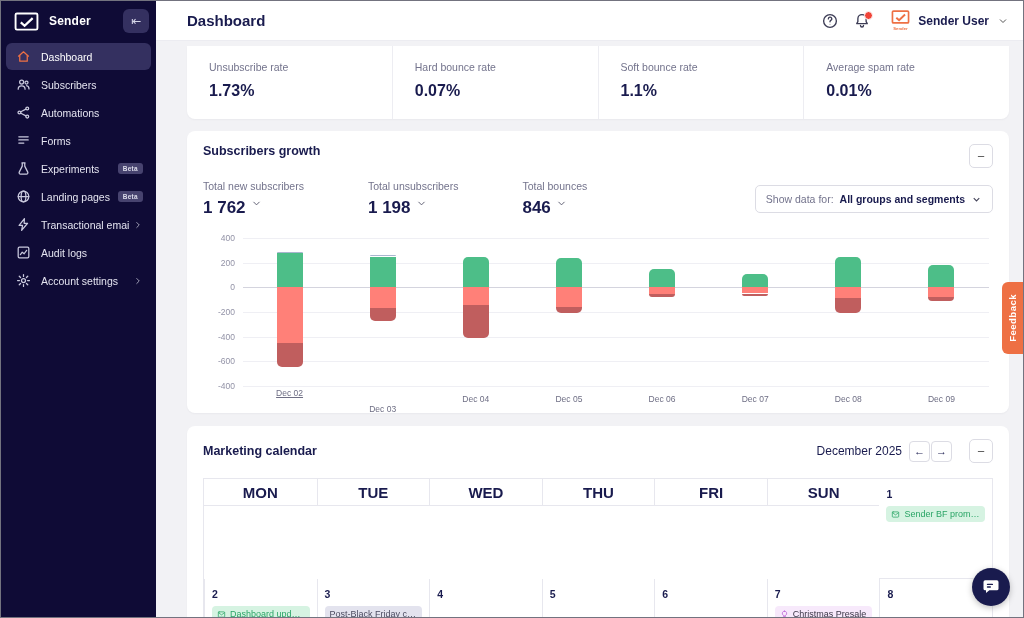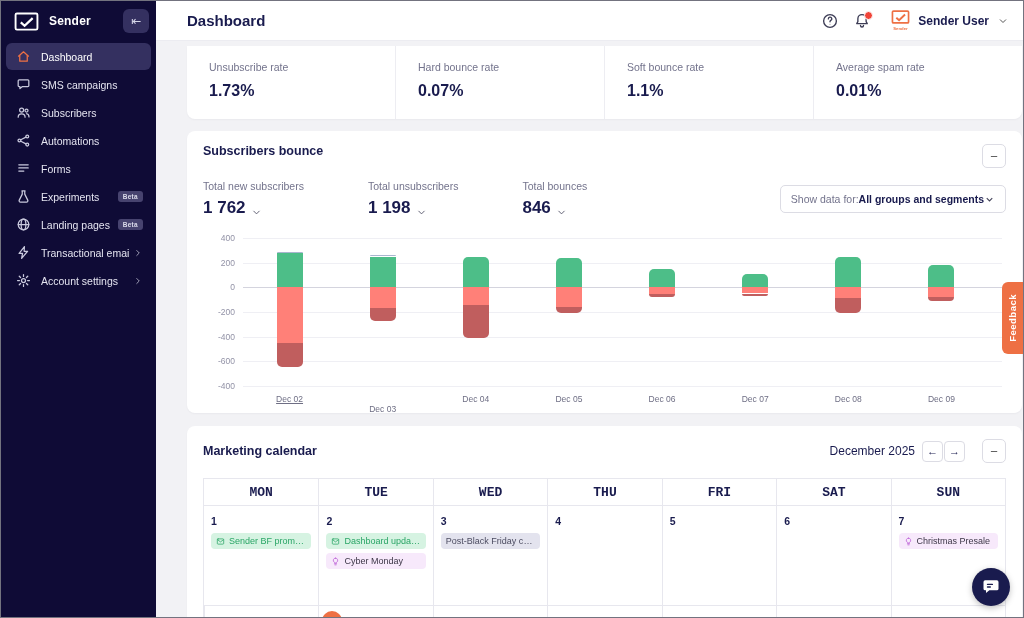--- a/index.html
+++ b/index.html
@@ -30,59 +30,59 @@
   .icon-btn svg{width:100%;height:100%;}
   .bell-dot{position:absolute;top:-1px;right:-2px;width:7px;height:7px;border-radius:50%;background:#f04438;border:1.5px solid #fff;}
   .user-menu{display:flex;align-items:center;gap:8px;cursor:pointer;margin-left:6px;}
   .avatar{display:flex;flex-direction:column;align-items:center;color:#ee7044;}
   .avatar svg{width:19px;height:14px;}
   .avatar-cap{font-size:5px;transform:scale(.85);color:#ee7044;font-weight:700;margin-top:1px;}
   .user-name{font-size:12px;font-weight:700;color:#191b4e;}
   .user-ch{width:12px;height:12px;color:#555;display:inline-flex;}
   .user-ch svg{width:100%;height:100%;}
   
-  .content{position:absolute;top:40px;left:0;right:0;bottom:0;padding:5px 1px 0 31px;box-sizing:border-box;overflow:hidden;}
+  .content{position:absolute;top:40px;left:0;right:0;bottom:0;padding:5px 14px 0 31px;box-sizing:border-box;overflow:hidden;}
   .card{background:#fff;border-radius:8px;box-shadow:0 1px 2px rgba(20,20,60,.04);}
   
   .stats-row{display:flex;height:73px;border-radius:0 0 8px 8px;overflow:hidden;}
   .stat-col{flex:1;padding:15px 22px;box-sizing:border-box;}
   .stat-col + .stat-col{border-left:1px solid #ededf2;}
   .stat-label{font-size:10.5px;color:#73738c;}
   .stat-value{font-size:16px;font-weight:700;color:#191b4e;margin-top:9px;}
   
   .growth-card{margin-top:12px;padding:13px 16px;height:282px;box-sizing:border-box;}
   .card-head{display:flex;align-items:flex-start;}
   .card-title{font-size:12.5px;font-weight:700;color:#191b4e;}
   .sq-btn{width:24px;height:24px;border:1px solid #dcdce4;border-radius:5px;background:#fff;color:#555;display:flex;align-items:center;justify-content:center;font-size:13px;cursor:pointer;box-sizing:border-box;}
   .metrics-row{display:flex;align-items:center;margin-top:12px;}
   .metric{margin-right:64px;}
   .metric-label{font-size:10.5px;color:#73738c;}
-  .metric-value{display:inline-flex;align-items:flex-end;gap:5px;margin-top:6px;font-size:17px;font-weight:700;color:#191b4e;cursor:pointer;}
+  .metric-value{display:inline-flex;align-items:flex-start;gap:5px;margin-top:6px;font-size:17px;font-weight:700;color:#191b4e;cursor:pointer;}
   .metric-value svg{width:11px;height:11px;color:#55556a;}
-  .dropdown{margin-left:auto;display:flex;align-items:center;gap:0;border:1px solid #dcdce4;border-radius:5px;padding:7px 10px;cursor:pointer;background:#fff;}
+  .dropdown{margin-left:auto;display:flex;align-items:center;gap:6px;border:1px solid #dcdce4;border-radius:5px;padding:7px 10px;cursor:pointer;background:#fff;}
   .dd-label{font-size:10.5px;color:#73738c;}
   .dd-value{font-size:10.5px;font-weight:700;color:#191b4e;}
   .dd-ch{width:11px;height:11px;color:#44445a;display:inline-flex;}
   .dd-ch svg{width:100%;height:100%;}
   
   .chart{position:relative;height:172px;margin-top:14px;}
   .gridline{position:absolute;left:40px;right:4px;height:1px;background:#efeff4;}
   .gridline.zero{background:#d4d4de;}
   .ytick{position:absolute;left:0;width:32px;text-align:right;font-size:8.5px;color:#9292a6;}
   .xtick{position:absolute;width:70px;text-align:center;font-size:8.5px;color:#6e6e84;}
   .bar-seg{position:absolute;width:26px;}
   
   .cal-card{margin-top:13px;padding:13px 16px 16px;height:330px;box-sizing:border-box;}
   .cal-head{display:flex;align-items:center;}
   .cal-nav{margin-left:auto;display:flex;align-items:center;gap:1px;}
   .month-label{font-size:12px;color:#191b4e;margin-right:6px;}
   .nav-arrow{width:21px;height:21px;border:1px solid #dcdce4;border-radius:4px;background:#fff;color:#191b4e;display:flex;align-items:center;justify-content:center;font-size:11px;cursor:pointer;box-sizing:border-box;}
   .cal-minus{margin-left:16px;}
   .cal-grid{margin-top:15px;border:1px solid #e7e7ee;display:grid;grid-template-columns:repeat(7,1fr);}
-  .cal-hcell{height:26px;display:flex;align-items:center;justify-content:center;font-size:13px;font-weight:700;color:#191b4e;border-bottom:1px solid #e7e7ee;font-family:Liberation Mono, monospace;}
+  .cal-hcell{height:26px;display:flex;align-items:center;justify-content:center;font-size:15px;font-weight:700;color:#191b4e;border-bottom:1px solid #e7e7ee;}
   .cal-hcell + .cal-hcell, .cal-cell + .cal-cell{border-left:1px solid #e7e7ee;}
   .cal-row-sep{border-bottom:1px solid #e7e7ee;}
   .cal-cell{height:100px;padding:5px 7px;box-sizing:border-box;overflow:hidden;cursor:pointer;}
   .cal-cell.short{height:90px;}
   .day-num{font-size:10.5px;font-weight:700;color:#191b4e;}
   .day-num.today{display:inline-flex;width:20px;height:20px;border-radius:50%;background:#ee7044;color:#fff;align-items:center;justify-content:center;margin:-2px 0 0 -4px;}
   .event{display:flex;align-items:center;gap:4px;margin-top:4px;font-size:9px;padding:3px 5px;border-radius:4px;white-space:nowrap;overflow:hidden;text-overflow:ellipsis;cursor:pointer;}
   .event svg{width:9px;height:9px;flex:0 0 9px;}
   .event.green{background:#d6f3e2;color:#2aa566;}
   .event.pink{background:#f7e9fb;color:#3c3647;}
@@ -116,28 +116,20 @@
             <svg viewBox="0 0 24 24" fill="none" stroke="currentColor" stroke-width="2" stroke-linecap="round" stroke-linejoin="round">
               <path d="M4 11.5 12 4.5l8 7"></path>
               <path d="M6 10.5V19.5h12v-9"></path>
             </svg>
           </span>
           <span class="nav-lb">Dashboard</span>
         </div>
         <div class="nav-item">
           <span class="nav-ic">
             <svg viewBox="0 0 24 24" fill="none" stroke="currentColor" stroke-width="2" stroke-linecap="round" stroke-linejoin="round">
-              <path d="M5 4.5h14a1.5 1.5 0 0 1 1.5 1.5v8a1.5 1.5 0 0 1-1.5 1.5H9.8L6.3 18.6v-3.1H5A1.5 1.5 0 0 1 3.5 14V6A1.5 1.5 0 0 1 5 4.5z"></path>
-            </svg>
-          </span>
-          <span class="nav-lb">SMS campaigns</span>
-        </div>
-        <div class="nav-item">
-          <span class="nav-ic">
-            <svg viewBox="0 0 24 24" fill="none" stroke="currentColor" stroke-width="2" stroke-linecap="round" stroke-linejoin="round">
               <circle cx="9" cy="8" r="3.2"></circle>
               <path d="M3.5 19.5c0-3.2 2.4-5.5 5.5-5.5s5.5 2.3 5.5 5.5"></path>
               <circle cx="16.8" cy="8.8" r="2.4"></circle>
               <path d="M16.8 14c2.5.3 4 2.3 4 5"></path>
             </svg>
           </span>
           <span class="nav-lb">Subscribers</span>
         </div>
         <div class="nav-item">
           <span class="nav-ic">
@@ -183,20 +175,29 @@
             <svg viewBox="0 0 24 24" fill="none" stroke="currentColor" stroke-width="2" stroke-linecap="round" stroke-linejoin="round">
               <path d="M13.5 2.5 5 13.5h5.5L9 21.5 18.5 10H13z"></path>
             </svg>
           </span>
           <span class="nav-lb">Transactional emails</span>
           <span class="nav-ch">
             <svg viewBox="0 0 24 24" fill="none" stroke="currentColor" stroke-width="2" stroke-linecap="round" stroke-linejoin="round">
               <polyline points="9 6 15 12 9 18"></polyline>
             </svg>
           </span>
+        </div>
+        <div class="nav-item">
+          <span class="nav-ic">
+            <svg viewBox="0 0 24 24" fill="none" stroke="currentColor" stroke-width="2" stroke-linecap="round" stroke-linejoin="round">
+              <rect x="3.5" y="3.5" width="17" height="17" rx="2"></rect>
+              <polyline points="7 15.5 10 11.5 13 14 17 8.5"></polyline>
+            </svg>
+          </span>
+          <span class="nav-lb">Audit logs</span>
         </div>
         <div class="nav-item">
           <span class="nav-ic">
             <svg viewBox="0 0 24 24" fill="none" stroke="currentColor" stroke-width="2" stroke-linecap="round" stroke-linejoin="round">
               <circle cx="12" cy="12" r="3.2"></circle>
               <path d="M12 2.5v3M12 18.5v3M2.5 12h3M18.5 12h3M5.2 5.2l2.1 2.1M16.7 16.7l2.1 2.1M18.8 5.2l-2.1 2.1M7.3 16.7l-2.1 2.1"></path>
             </svg>
           </span>
           <span class="nav-lb">Account settings</span>
           <span class="nav-ch">
@@ -260,21 +261,21 @@
             <div class="stat-value">1.1%</div>
           </div>
           <div class="stat-col">
             <div class="stat-label">Average spam rate</div>
             <div class="stat-value">0.01%</div>
           </div>
         </div>
 
       <div class="card growth-card">
         <div class="card-head">
-          <span class="card-title">Subscribers bounce</span>
+          <span class="card-title">Subscribers growth</span>
           <span class="sq-btn" style="margin-left:auto;">−</span>
         </div>
         <div class="metrics-row">
 
           <div class="metric"><div class="metric-label">Total new subscribers</div><div class="metric-value">
                 <span>1 762</span>
                 <span style="width: 11px; height: 11px; display: inline-flex;">
                   <svg viewBox="0 0 24 24" fill="none" stroke="currentColor" stroke-width="2" stroke-linecap="round" stroke-linejoin="round">
                     <polyline points="6 9 12 15 18 9"></polyline>
                   </svg>
@@ -314,21 +315,21 @@
             <div class="gridline zero" style="top: 55.3333px;"></div>
             <div class="ytick" style="top: 50.3333px;">0</div>
             <div class="gridline" style="top: 80px;"></div>
             <div class="ytick" style="top: 75px;">-200</div>
             <div class="gridline" style="top: 104.667px;"></div>
             <div class="ytick" style="top: 99.6667px;">-400</div>
             <div class="gridline" style="top: 129.333px;"></div>
             <div class="ytick" style="top: 124.333px;">-600</div>
             <div class="gridline" style="top: 154px;"></div>
             <div class="ytick" style="top: 149px;">-400</div>
-            <div class="xtick" style="left: 51.5625px; top: 162px; text-decoration: underline;">Dec 02</div>
+            <div class="xtick" style="left: 51.5625px; top: 156px; text-decoration: underline;">Dec 02</div>
             <div class="bar-seg" style="left: 73.5625px; top: 21.4167px; height: 33.9167px; background: rgb(77, 190, 136);"></div>
             <div class="bar-seg" style="left: 73.5625px; top: 19.5667px; height: 1.85px; background: rgb(169, 182, 207); border-radius: 5px 5px 0px 0px;"></div>
             <div class="bar-seg" style="left: 73.5625px; top: 55.3333px; height: 55.5px; background: rgb(255, 128, 120);"></div>
             <div class="bar-seg" style="left: 73.5625px; top: 110.833px; height: 24.6667px; background: rgb(192, 94, 94); border-radius: 0px 0px 5px 5px;"></div>
             <div class="xtick" style="left: 144.688px; top: 172px;">Dec 03</div>
             <div class="bar-seg" style="left: 166.688px; top: 24.5px; height: 30.8333px; background: rgb(77, 190, 136);"></div>
             <div class="bar-seg" style="left: 166.688px; top: 22.65px; height: 1.85px; background: rgb(169, 182, 207); border-radius: 5px 5px 0px 0px;"></div>
             <div class="bar-seg" style="left: 166.688px; top: 55.3333px; height: 20.9667px; background: rgb(255, 128, 120);"></div>
             <div class="bar-seg" style="left: 166.688px; top: 76.3px; height: 12.95px; background: rgb(192, 94, 94); border-radius: 0px 0px 5px 5px;"></div>
             <div class="xtick" style="left: 237.812px; top: 162px;">Dec 04</div>
@@ -367,21 +368,20 @@
             <span class="nav-arrow">→</span>
             <span class="sq-btn cal-minus">−</span>
           </div>
         </div>
         <div class="cal-grid">
             <div class="cal-hcell">MON</div>
             <div class="cal-hcell">TUE</div>
             <div class="cal-hcell">WED</div>
             <div class="cal-hcell">THU</div>
             <div class="cal-hcell">FRI</div>
-            <div class="cal-hcell">SAT</div>
             <div class="cal-hcell">SUN</div>
             <div class="cal-cell cal-row-sep"><span class="day-num">1</span><div class="event green">
                 <span style="width: 9px; height: 9px; display: inline-flex; flex: 0 0 9px;">
                   <svg viewBox="0 0 24 24" fill="none" stroke="currentColor" stroke-width="2" stroke-linecap="round" stroke-linejoin="round">
                     <rect x="3.5" y="5" width="17" height="14" rx="2"></rect>
                     <path d="M4.5 7.5 12 13l7.5-5.5"></path>
                   </svg>
                 </span>
                 <span style="overflow: hidden; text-overflow: ellipsis;">Sender BF promo 2025 ...</span>
               </div></div>

